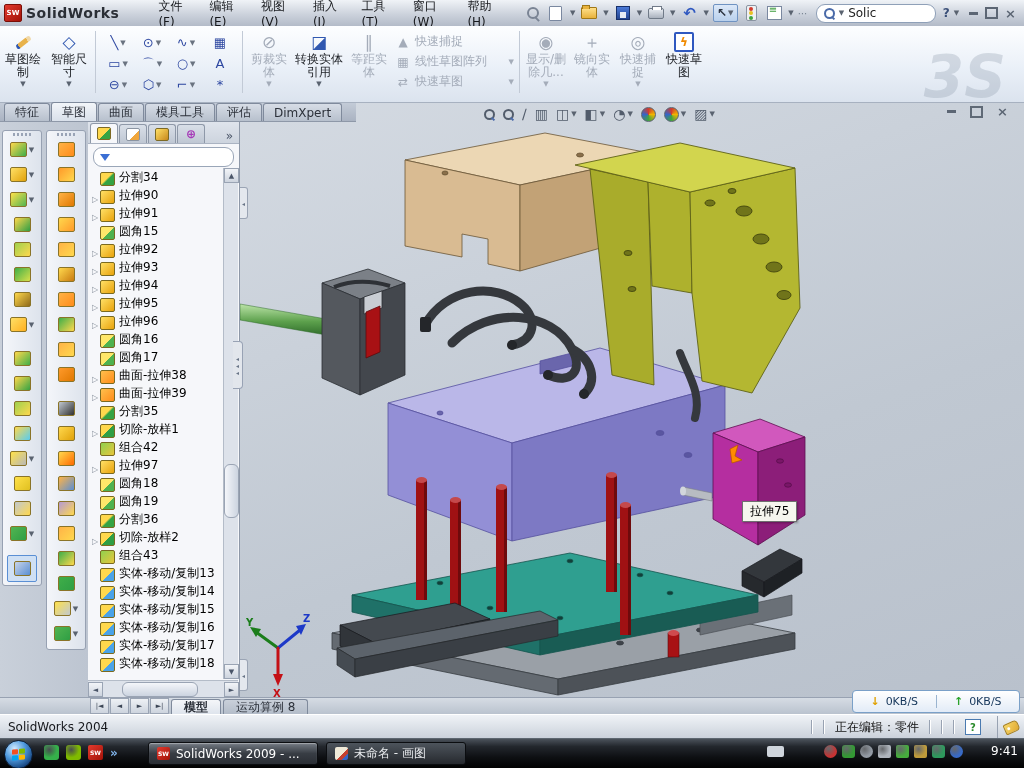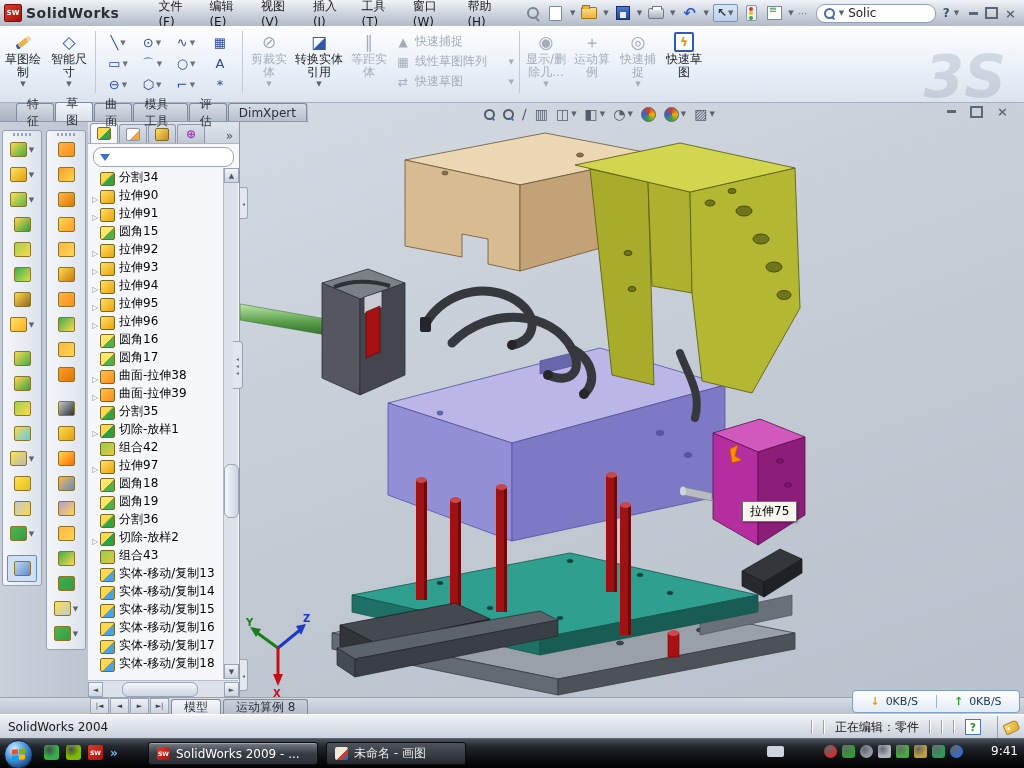--- a/index.html
+++ b/index.html
@@ -68,21 +68,21 @@
   .ecell .edd{font-size:7px;color:#6a7380}
   #stacked{display:flex;flex-direction:column;justify-content:flex-start;margin:4px 2px 0 4px;gap:3px}
   .srow{display:flex;align-items:center;gap:5px;width:118px}
   .srow .sic{width:14px;text-align:center;color:#a4acb9;font-size:12px}
   .srow .slab{color:#a4acb9;font-size:12px;white-space:nowrap}
   .srow .sdd{margin-left:auto;font-size:7px;color:#a4acb9}
 
   
   #main{left:0;top:103px;width:1024px;height:594px}
   #viewport{left:240px;top:0;width:784px;height:594px;background:linear-gradient(160deg,#d4dae2,#c0c8d2 60%,#b9c1cc);overflow:hidden}
-  #tabbar{left:0;top:0;width:308px;height:19px;background:linear-gradient(#c3cbd7,#aab3c2);display:flex;align-items:flex-end;padding-left:16px;box-sizing:border-box;z-index:3;border-bottom:1px solid #8e98a8}
+  #tabbar{left:0;top:0;width:356px;height:19px;background:linear-gradient(#c3cbd7,#aab3c2);display:flex;align-items:flex-end;padding-left:4px;box-sizing:border-box;z-index:3;border-bottom:1px solid #8e98a8}
   .ctab{height:17px;padding:0 10px;margin-right:1px;display:flex;align-items:center;
     background:linear-gradient(#d7dde6,#b7c0cd);border:1px solid #7f8a9c;border-bottom:none;border-radius:3px 3px 0 0;color:#2c313a;font-size:12px}
   .ctab.on{background:linear-gradient(#f2f5f9,#d9e0ea);font-weight:normal;height:18px}
 
   
   #leftcol{left:0;top:19px;width:88px;height:575px;background:linear-gradient(90deg,#c9d0da,#bdc5d1)}
   .ltb{position:absolute;width:40px;border:1px solid #97a1b2;border-radius:3px;
     background:linear-gradient(90deg,#f4f6fa,#dde3ec);padding:6px 0 3px 0;box-sizing:border-box}
   .ltb::before{content:"";position:absolute;left:10px;top:2px;width:20px;height:3px;
     background:repeating-linear-gradient(90deg,#9aa4b6 0 2px,transparent 2px 4px)}
@@ -138,21 +138,21 @@
     color:#6a7688;font-size:6px;display:flex;align-items:center;justify-content:center}
   #tooltip{position:absolute;left:502px;top:398px;background:#f6f6ee;border:1px solid #6f6f6f;padding:1px 7px;font-size:12px;color:#000;z-index:6;box-shadow:1px 1px 2px rgba(0,0,0,.3)}
 
   
   #bottomtabs{left:0;top:697px;width:1024px;height:17px;background:linear-gradient(#d6dce4,#b8c1cd);border-top:1px solid #98a2b2;display:flex;align-items:flex-end}
   .nav{width:17px;height:14px;margin-bottom:1px;background:linear-gradient(#eef1f5,#cdd4de);border:1px solid #9aa4b4;
     font-size:7px;color:#3c4656;display:flex;align-items:center;justify-content:center}
   #navgrp{display:flex;gap:1px;margin-left:90px}
   .btab{height:15px;padding:0 12px;display:flex;align-items:center;font-size:12px;color:#2c313a;
     background:linear-gradient(#c9d0da,#b2bbc8);border:1px solid #7f8a9c;border-bottom:none;border-radius:3px 3px 0 0;margin-left:2px}
-  .btab.on{background:linear-gradient(#f4f6f9,#dde3ec);font-weight:normal}
+  .btab.on{background:linear-gradient(#f4f6f9,#dde3ec);font-weight:bold}
 
   
   #netwidget{left:852px;top:690px;width:166px;height:21px;z-index:50;display:flex;align-items:center;
     background:linear-gradient(#ffffff,#e2ebf7);border:1px solid #7aa0c8;border-radius:4px;font-size:11px;color:#14355a}
   .nw{flex:1;display:flex;align-items:center;justify-content:center;gap:6px}
   .nwdiv{width:1px;height:13px;background:#9ab4d0}
   .nwdown{color:#e0a000;font-weight:bold}
   .nwup{color:#2ba32b;font-weight:bold}
 
   
@@ -353,21 +353,21 @@
         </div>
       </div>
     <div class="rsep"></div>
     <div class="rbig dis">
         <span class="ric">◉</span>
         <div class="rlab">显示/删除几...</div>
         <span class="rdd">▼</span>
       </div>
     <div class="rbig dis">
         <span class="ric">＋</span>
-        <div class="rlab">运动算例</div>
+        <div class="rlab">镜向实体</div>
       </div>
     <div class="rbig dis">
         <span class="ric">◎</span>
         <div class="rlab">快速捕捉</div>
         <span class="rdd">▼</span>
       </div>
     <div class="rbig">
         <span class="ric">
           <span class="rapid-ic">ϟ</span>
         </span>

